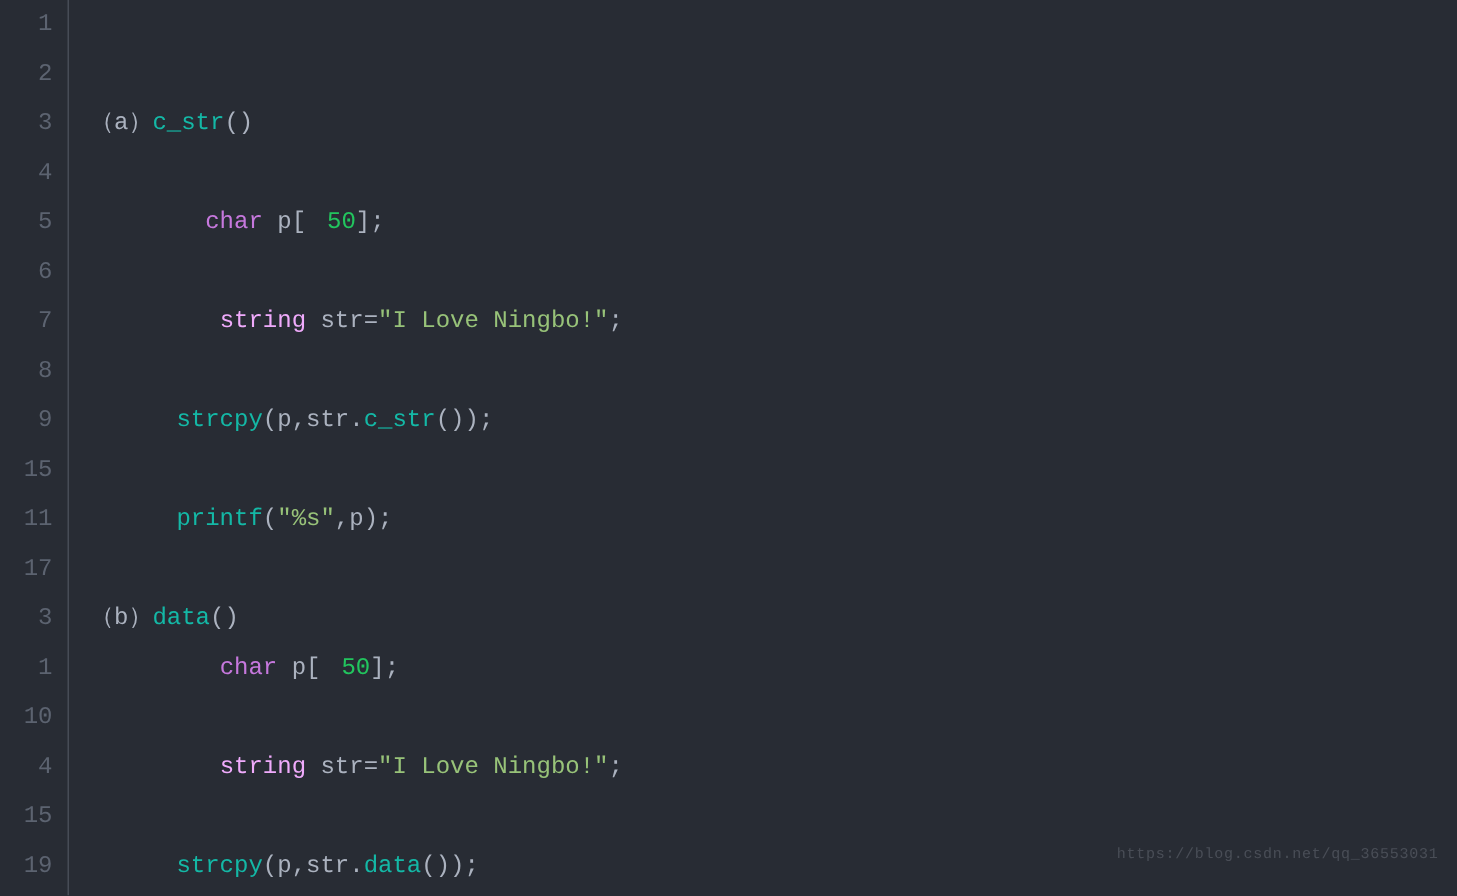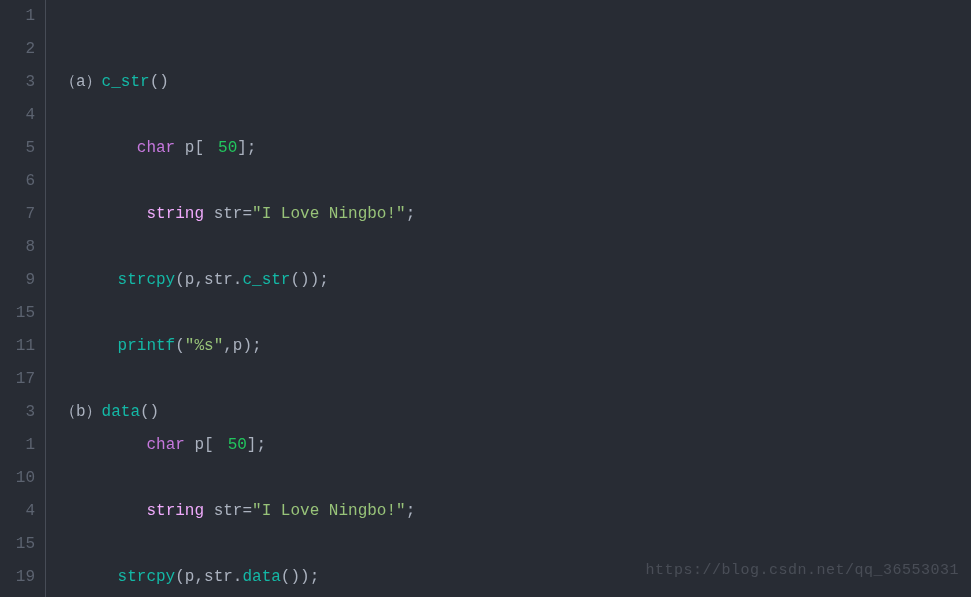--- a/index.html
+++ b/index.html
@@ -48,21 +48,21 @@
   .tok-string  { color: #98c379; }
   .tok-call    { color: #14b8a6; }
   .tok-punct   { color: #abb2bf; }
   .watermark {
     position: absolute;
     right: 12px;
     bottom: 10px;
     color: #6a6f79;
     opacity: 0.50;
     font-family: "SimSun", "Courier New", monospace;
-    font-size: 15px;
+    font-size: 10px;
     letter-spacing: 0.5px;
     pointer-events: none;
   }
 </style>
 </head>
 <body>
 
 <div class="editor">
   <div class="gutter" id="gutter">
       <div class="ln">1</div>

